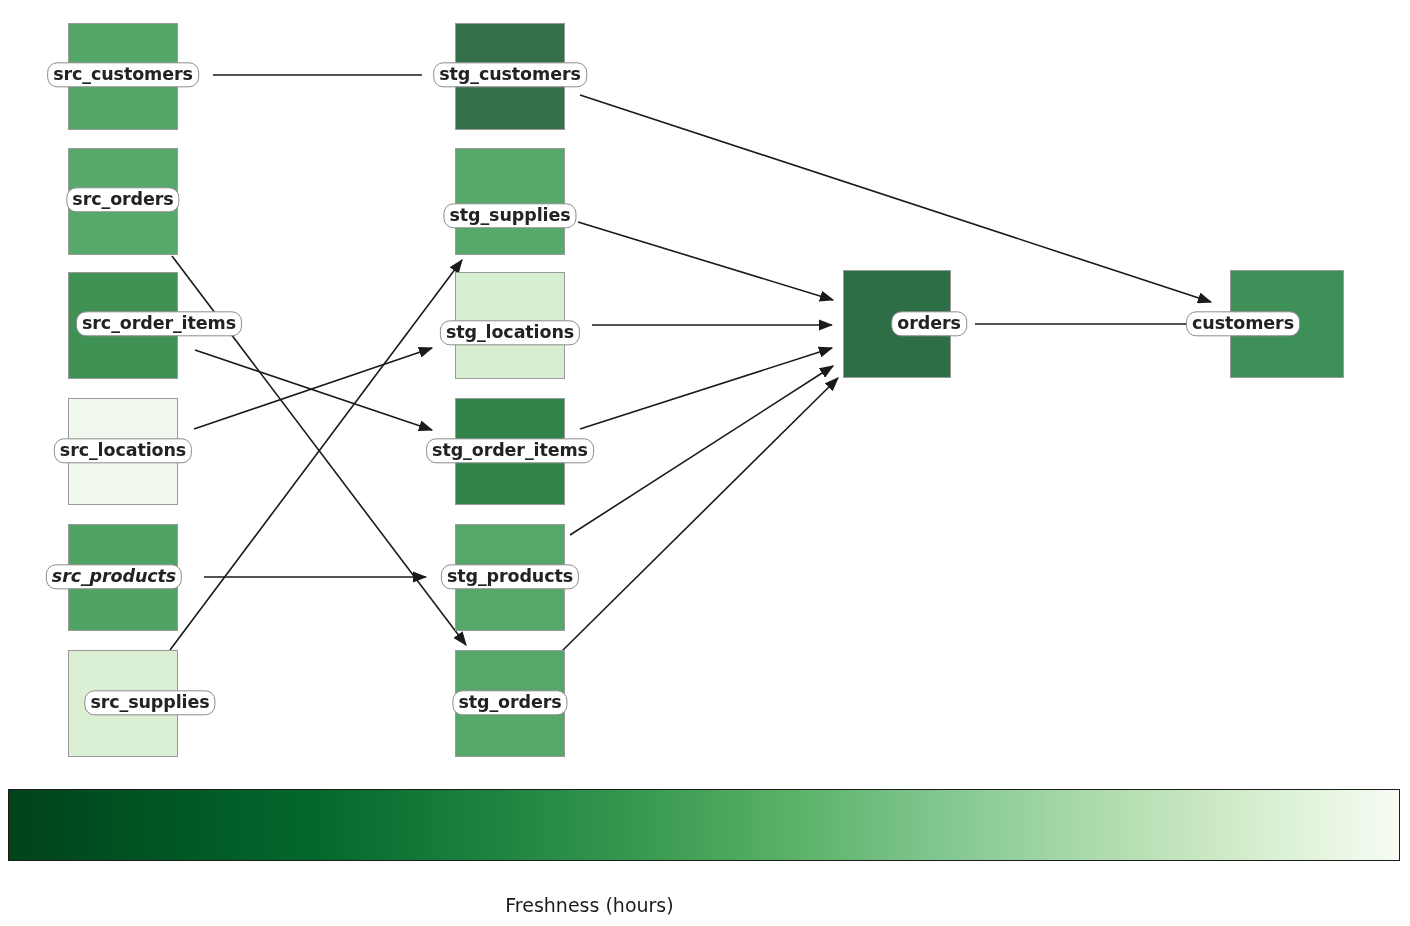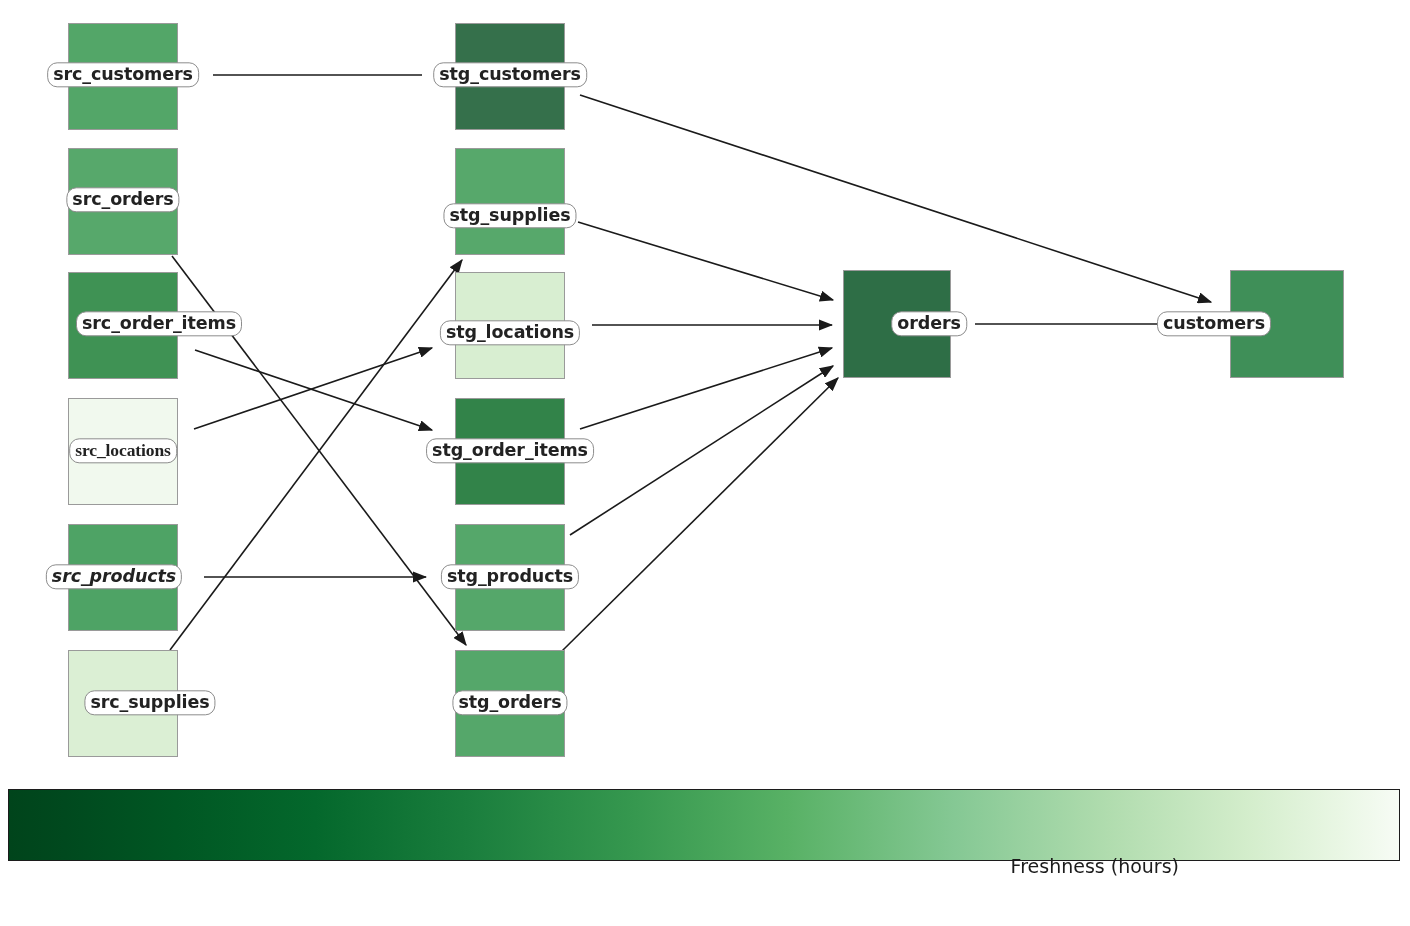--- a/index.html
+++ b/index.html
@@ -89,24 +89,24 @@
     position: absolute;
     top: 9px;
     transform: translateX(-50%);
     font-family: "DejaVu Sans", sans-serif;
     font-size: 21px;
     color: #1c1c1c;
     white-space: nowrap;
   }
   .cbar-title {
     position: absolute;
-    top: 855px;
+    top: 894px;
     left: 0;
     width: 1179px;
-    text-align: right;
+    text-align: center;
     font-family: "DejaVu Sans", sans-serif;
     font-size: 19px;
     color: #1c1c1c;
   }
 </style>
 </head>
 <body>
 
 <div id="canvas">
 
@@ -149,21 +149,21 @@
     <div class="node" style="left:68px; top:23px; width:110px; height:107px; background:#53a668;"></div>
     <div class="node-label" style="left:123px; top:75px;">src_customers</div>
 
     <div class="node" style="left:68px; top:148px; width:110px; height:107px; background:#57a86b;"></div>
     <div class="node-label" style="left:123px; top:200px;text-align:right;">src_orders</div>
 
     <div class="node" style="left:68px; top:272px; width:110px; height:107px; background:#3f9254;"></div>
     <div class="node-label" style="left:123px; top:324px;margin-left:36px;">src_order_items</div>
 
     <div class="node" style="left:68px; top:398px; width:110px; height:107px; background:#f1f9ee;"></div>
-    <div class="node-label" style="left:123px; top:451px;font-family:Liberation Serif, serif;">src_locations</div>
+    <div class="node-label" style="left:123px; top:451px;">src_locations</div>
 
     <div class="node" style="left:68px; top:524px; width:110px; height:107px; background:#4ea365;"></div>
     <div class="node-label" style="left:114px; top:577px;font-style:italic;">src_products</div>
 
     <div class="node" style="left:68px; top:650px; width:110px; height:107px; background:#dbefd4;"></div>
     <div class="node-label" style="left:123px; top:703px;margin-left:27px;">src_supplies</div>
 
     <div class="node" style="left:455px; top:23px; width:110px; height:107px; background:#35704b;"></div>
     <div class="node-label" style="left:510px; top:75px;">stg_customers</div>
 
@@ -179,21 +179,21 @@
     <div class="node" style="left:455px; top:524px; width:110px; height:107px; background:#55a76a;"></div>
     <div class="node-label" style="left:510px; top:577px;">stg_products</div>
 
     <div class="node" style="left:455px; top:650px; width:110px; height:107px; background:#55a76a;"></div>
     <div class="node-label" style="left:510px; top:703px;">stg_orders</div>
 
     <div class="node" style="left:843px; top:270px; width:108px; height:108px; background:#2e6e46;"></div>
     <div class="node-label" style="left:897px; top:324px;margin-left:32px;">orders</div>
 
     <div class="node" style="left:1230px; top:270px; width:114px; height:108px; background:#3f8f58;"></div>
-    <div class="node-label" style="left:1214px; top:324px;">customers</div>
+    <div class="node-label" style="left:1243px; top:324px;">customers</div>
 
   </div>
 
   <div class="cbar-wrap">
     <div class="cbar-grad" style="background: linear-gradient(to right,
             #00441b 0%,
             #00491e 4%,
             #005723 12%,
             #04682c 22%,
             #1a7e3d 33%,

